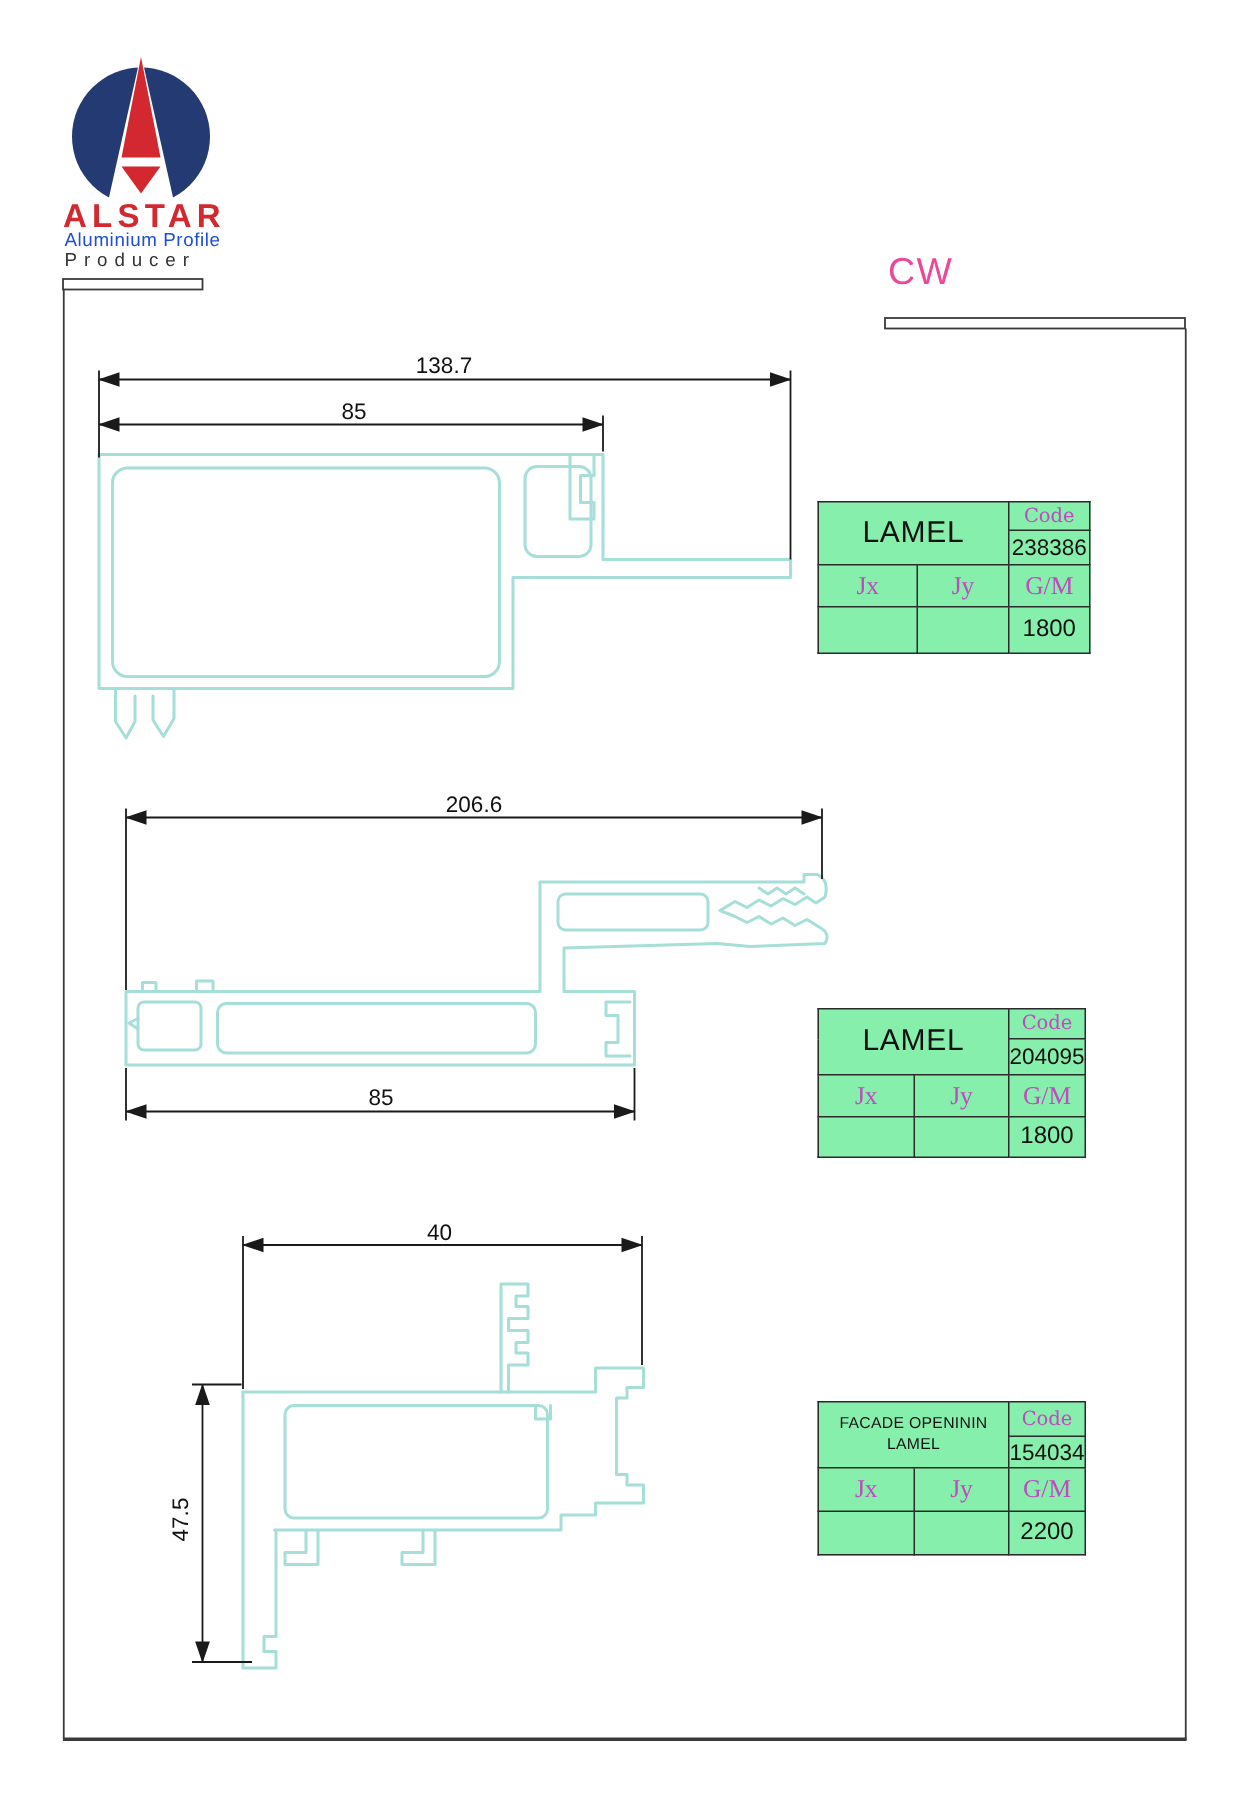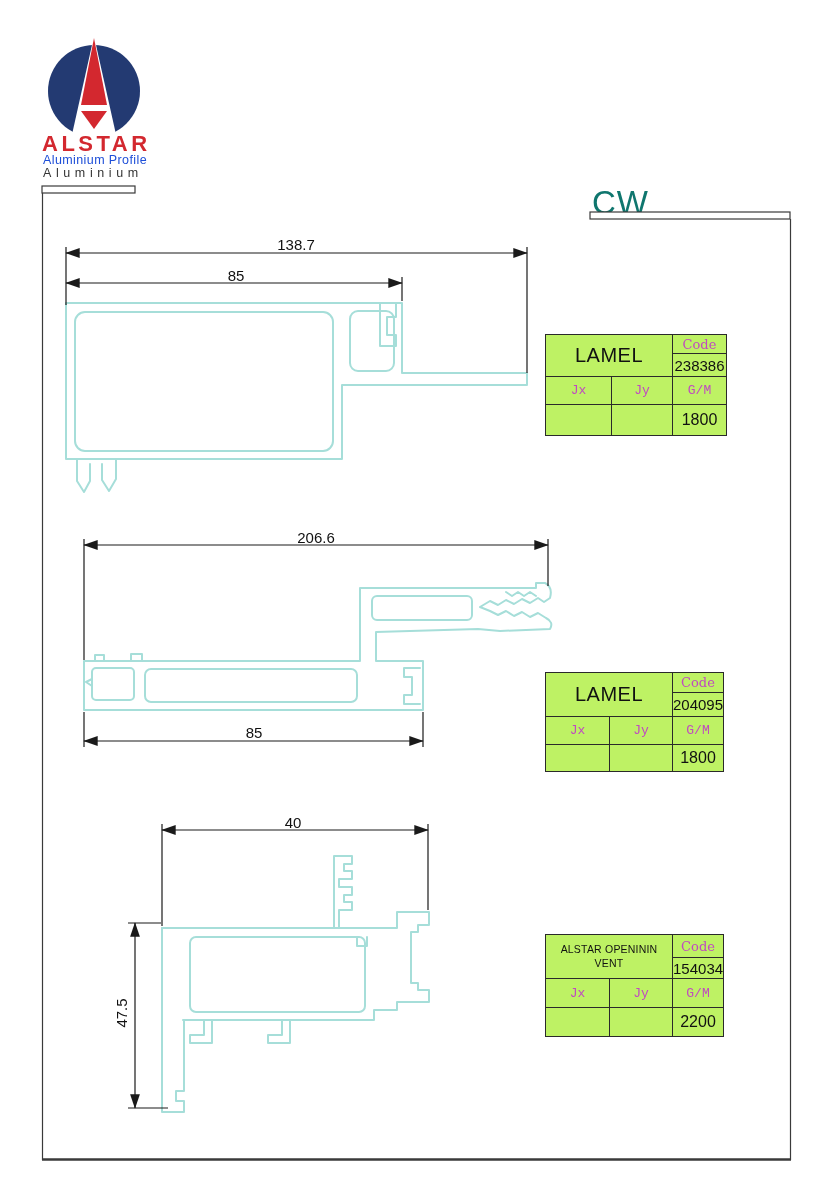--- a/index.html
+++ b/index.html
@@ -10,51 +10,51 @@
   .abs{position:absolute;}
   svg{display:block;}
   
   .brand-name{position:absolute;left:42px;top:131px;font-size:22px;font-weight:bold;
     letter-spacing:3.5px;color:#d3282f;white-space:nowrap;}
   .brand-sub1{position:absolute;left:43px;top:153px;font-size:12.5px;color:#1d4ed8;
     letter-spacing:0.4px;white-space:nowrap;}
   .brand-sub2{position:absolute;left:43px;top:166px;font-size:12.5px;color:#333;
     letter-spacing:4.6px;white-space:nowrap;}
   
-  .sheet-title{position:absolute;left:592px;top:184px;font-size:33px;color:#0f766e;
+  .sheet-title{position:absolute;left:592px;top:167px;font-size:25px;color:#ec4899;
     letter-spacing:1px;white-space:nowrap;}
   
   .dim{position:absolute;font-size:15px;color:#111;white-space:nowrap;
     transform:translate(-50%,-50%);}
   .dim.rot{transform:translate(-50%,-50%) rotate(-90deg);}
   
-  .ptable{position:absolute;border-collapse:collapse;table-layout:fixed;background:#bef264;}
+  .ptable{position:absolute;border-collapse:collapse;table-layout:fixed;background:#86efac;}
   .ptable td{border:1.5px solid #2a2a2a;text-align:center;vertical-align:middle;
     padding:0;overflow:hidden;}
   .cell-name{font-size:20px;color:#111;letter-spacing:0.5px;}
   .t3 .cell-name{font-size:10.5px;line-height:1.3;letter-spacing:0.2px;padding:0 4px;}
   .cell-code-label{font-family:"DejaVu Serif", serif;color:#c04ac0;font-size:13px;}
   .cell-code{font-size:15px;color:#111;}
-  .cell-j{font-family:Liberation Mono, monospace;color:#c04ac0;font-size:13px;}
+  .cell-j{font-family:Liberation Serif, serif;color:#c04ac0;font-size:17px;}
   .cell-val{font-size:16px;color:#111;}
 </style>
 </head>
 <body>
 
 <div class="page">
 
   <svg class="abs" style="left:40px;top:33px" width="110" height="110" viewBox="0 0 110 110">
     <circle cx="54" cy="58" r="46" fill="#233a72"></circle>
     <polygon points="54,3 77,106 31,106" fill="#ffffff"></polygon>
     <polygon points="54,5 67,72 41,72" fill="#d3282f"></polygon>
     <polygon points="41,78 67,78 54,96" fill="#d3282f"></polygon>
   </svg>
   <div class="brand-name">ALSTAR</div>
   <div class="brand-sub1">Aluminium Profile</div>
-  <div class="brand-sub2">Aluminium</div>
+  <div class="brand-sub2">Producer</div>
 
   <div class="sheet-title">CW</div>
 
   <svg class="abs" style="left:0;top:0" width="829" height="1200" viewBox="0 0 829 1200">
     <defs>
       <marker id="arw" viewBox="0 0 10 10" refX="9.5" refY="5" markerWidth="12" markerHeight="12" orient="auto-start-reverse">
         <path d="M0,1.6 L10,5 L0,8.4 Z" fill="#1a1a1a"></path>
       </marker>
     </defs>
 
@@ -191,21 +191,21 @@
     </table>
 
   <table class="ptable t3" style="left:545px;top:934px;width:178px">
     <colgroup>
         <col style="width:64px">
         <col style="width:63px">
         <col style="width:51px">
       </colgroup>
     <tbody>
         <tr>
-      <td class="cell-name" colspan="2" rowspan="2">ALSTAR OPENININ VENT</td>
+      <td class="cell-name" colspan="2" rowspan="2">FACADE OPENININ LAMEL</td>
       <td class="cell-code-label" style="height:22px">Code</td>
     </tr>
     <tr>
           <td class="cell-code" style="height:20px">154034</td>
         </tr>
     <tr>
       <td class="cell-j" style="height:28px">Jx</td>
       <td class="cell-j">Jy</td>
       <td class="cell-j">G/M</td>
     </tr>

